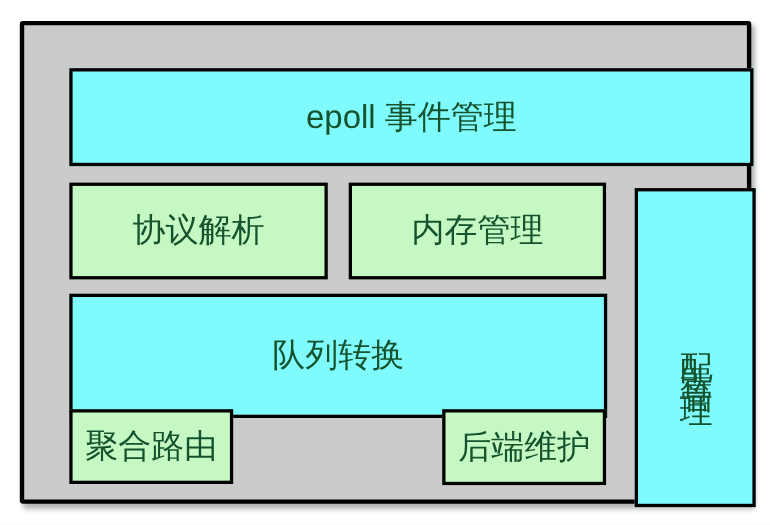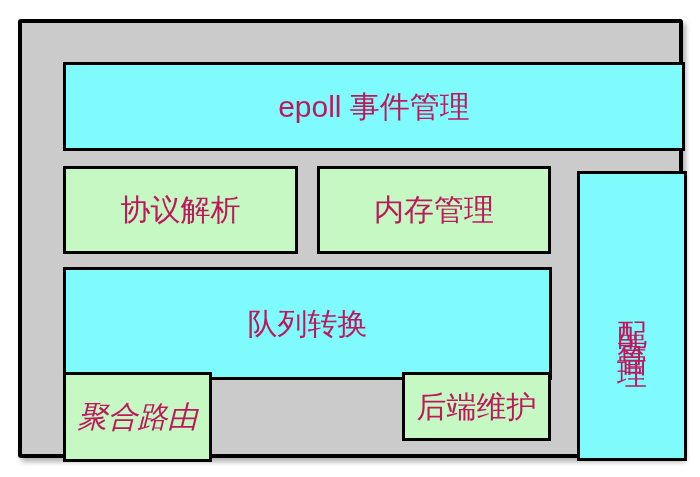--- a/index.html
+++ b/index.html
@@ -29,32 +29,32 @@
   }
   .box {
     position: absolute;
     box-sizing: border-box;
     border: 3px solid var(--border-color, #000);
     display: flex;
     align-items: center;
     justify-content: center;
     font-size: 30px;
     line-height: 1;
-    color: #be185d;
+    color: #14532d;
     white-space: nowrap;
   }
   .cyan  { background: var(--cyan,  #7FFBFD); }
   .green { background: var(--green, #C5F8C2); }
 
   
   .box-epoll     { left: 41px;  top: 39px;  width: 622px; height: 89px; }
   .box-protocol  { left: 41px;  top: 143px; width: 235px; height: 88px; }
   .box-memory    { left: 295px; top: 143px; width: 234px; height: 88px; }
   .box-queue     { left: 41px;  top: 244px; width: 489px; height: 113px; }
-  .box-aggregate { left: 41px;  top: 349px; width: 149px; height: 90px; font-style: italic; }
+  .box-aggregate { left: 41px;  top: 349px; width: 149px; height: 68px; }
   .box-response  { left: 208px; top: 349px; width: 150px; height: 89px; }
   .box-backend   { left: 380px; top: 349px; width: 149px; height: 69px; }
   .box-config    { left: 555px; top: 148px; width: 110px; height: 290px; }
 
   .vertical-label {
     writing-mode: vertical-rl;
     text-orientation: upright;
     letter-spacing: 13px;
     
     margin-bottom: -13px;

